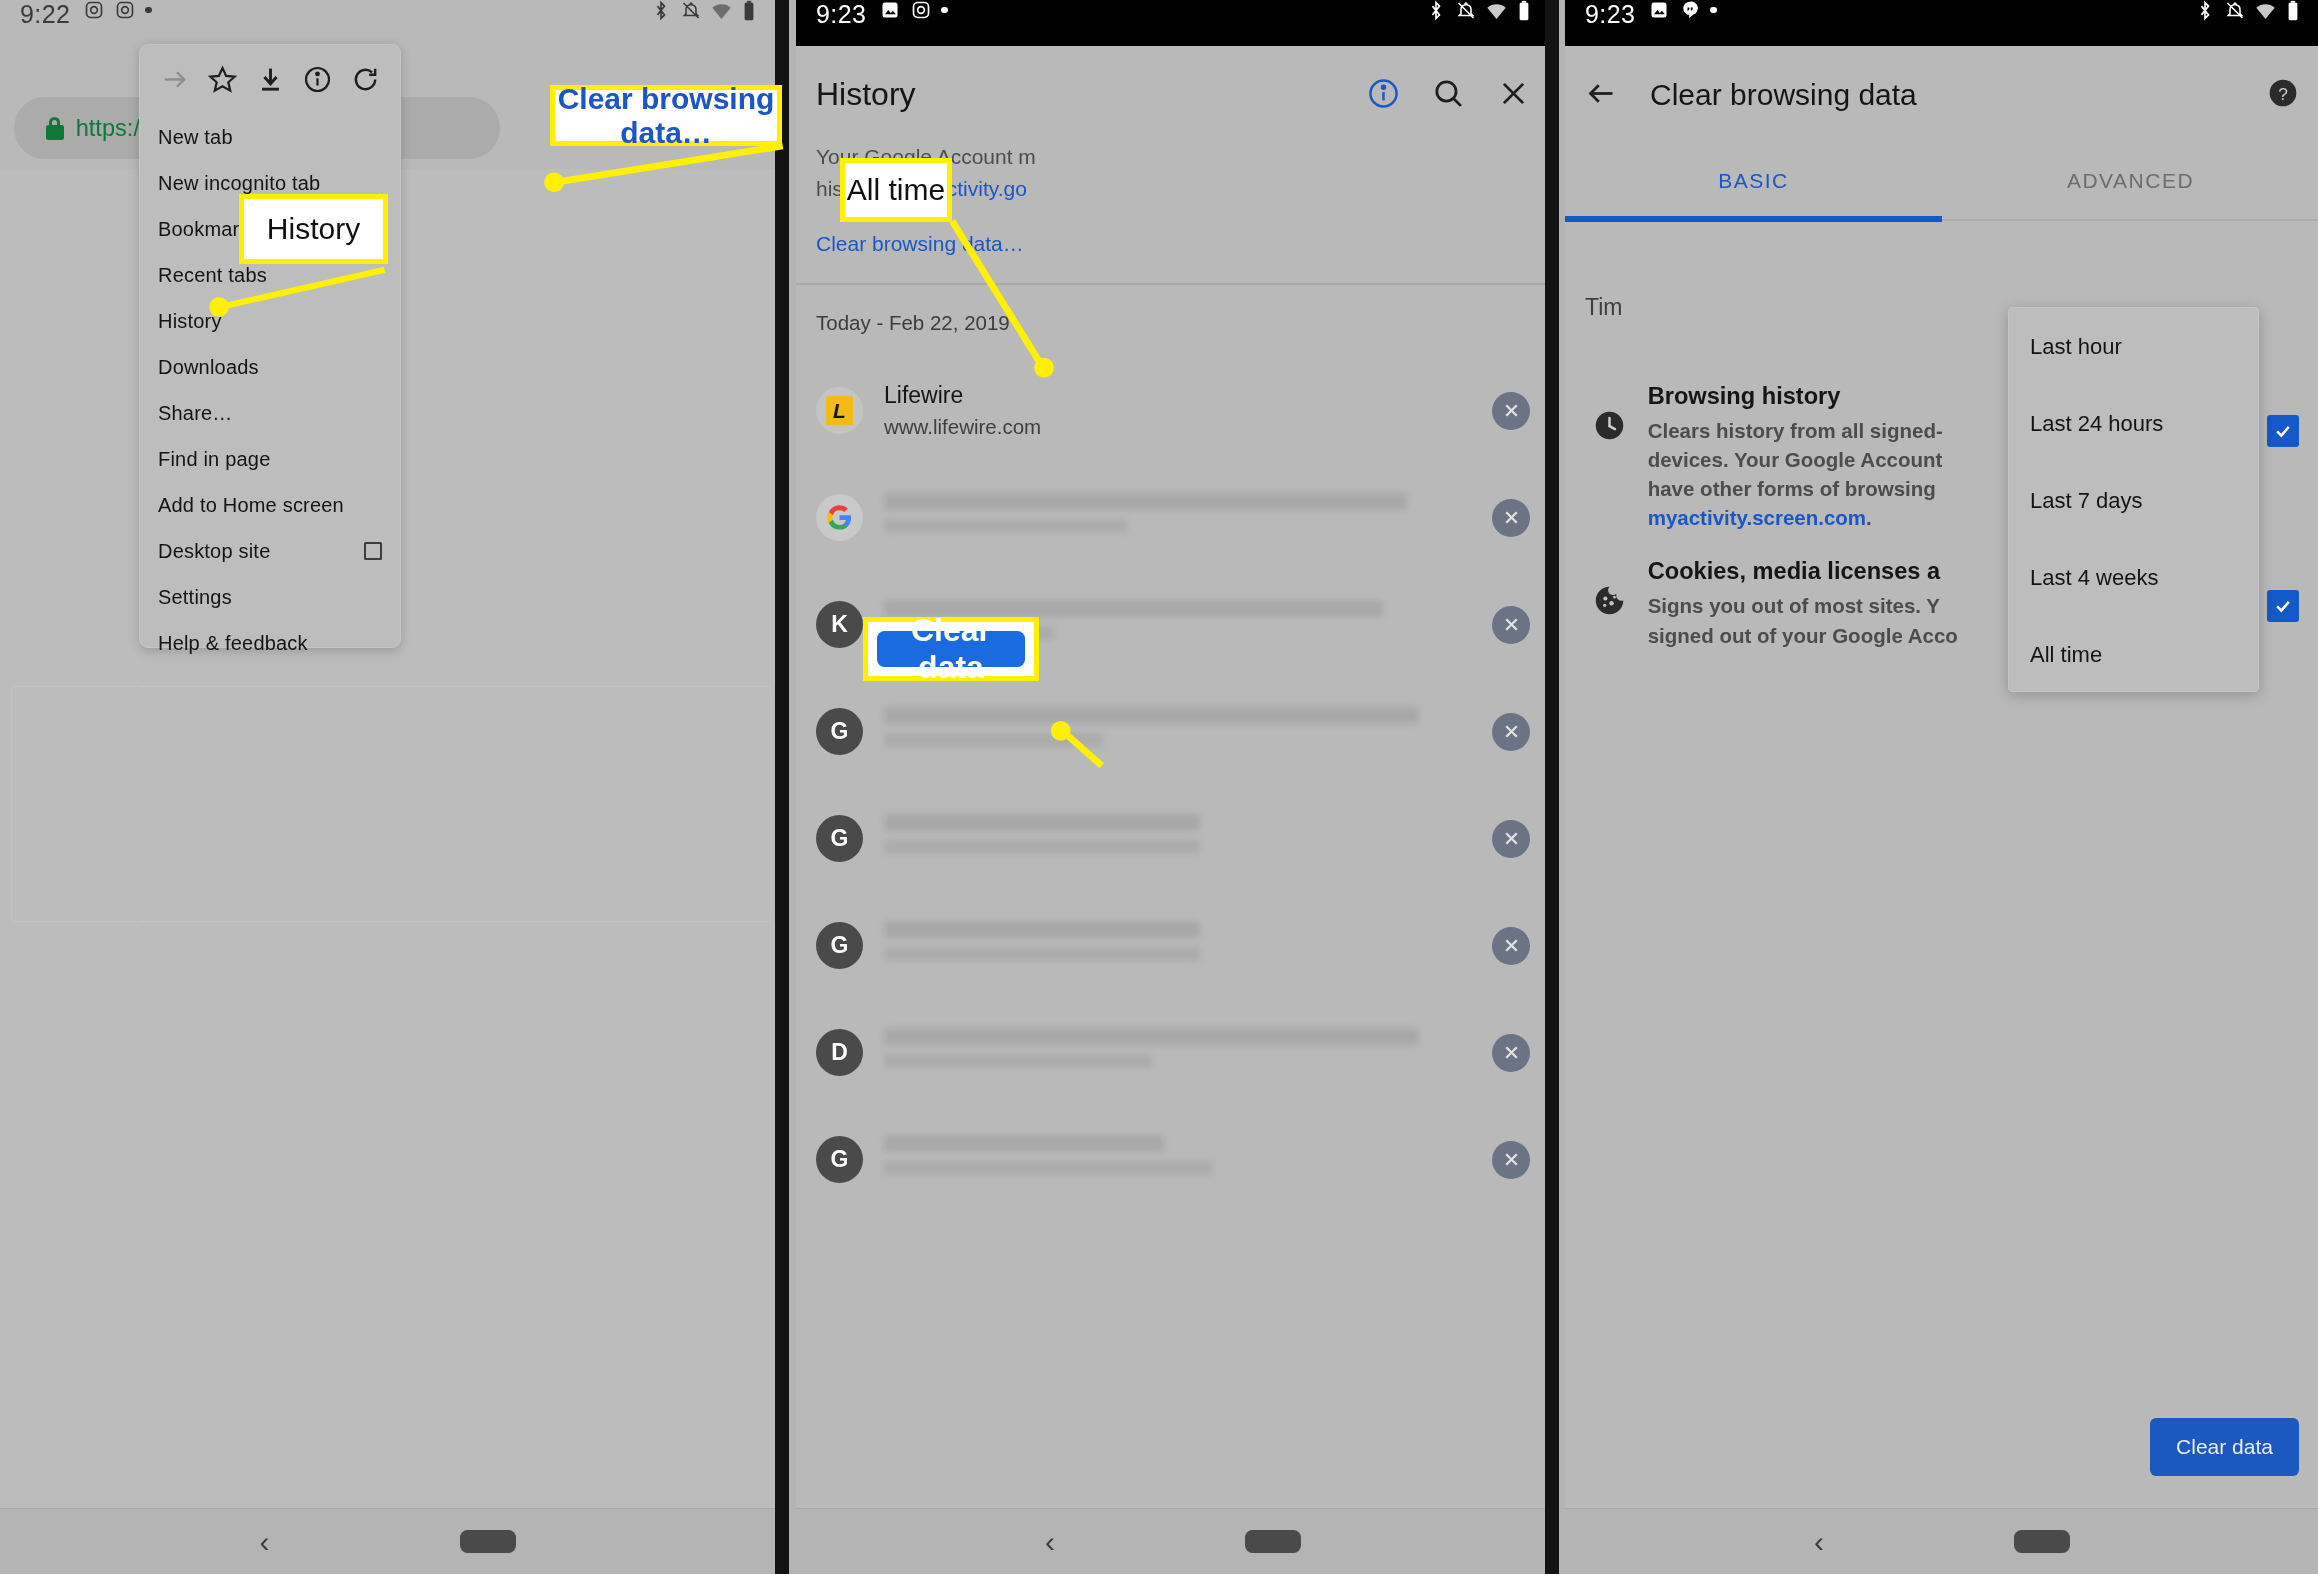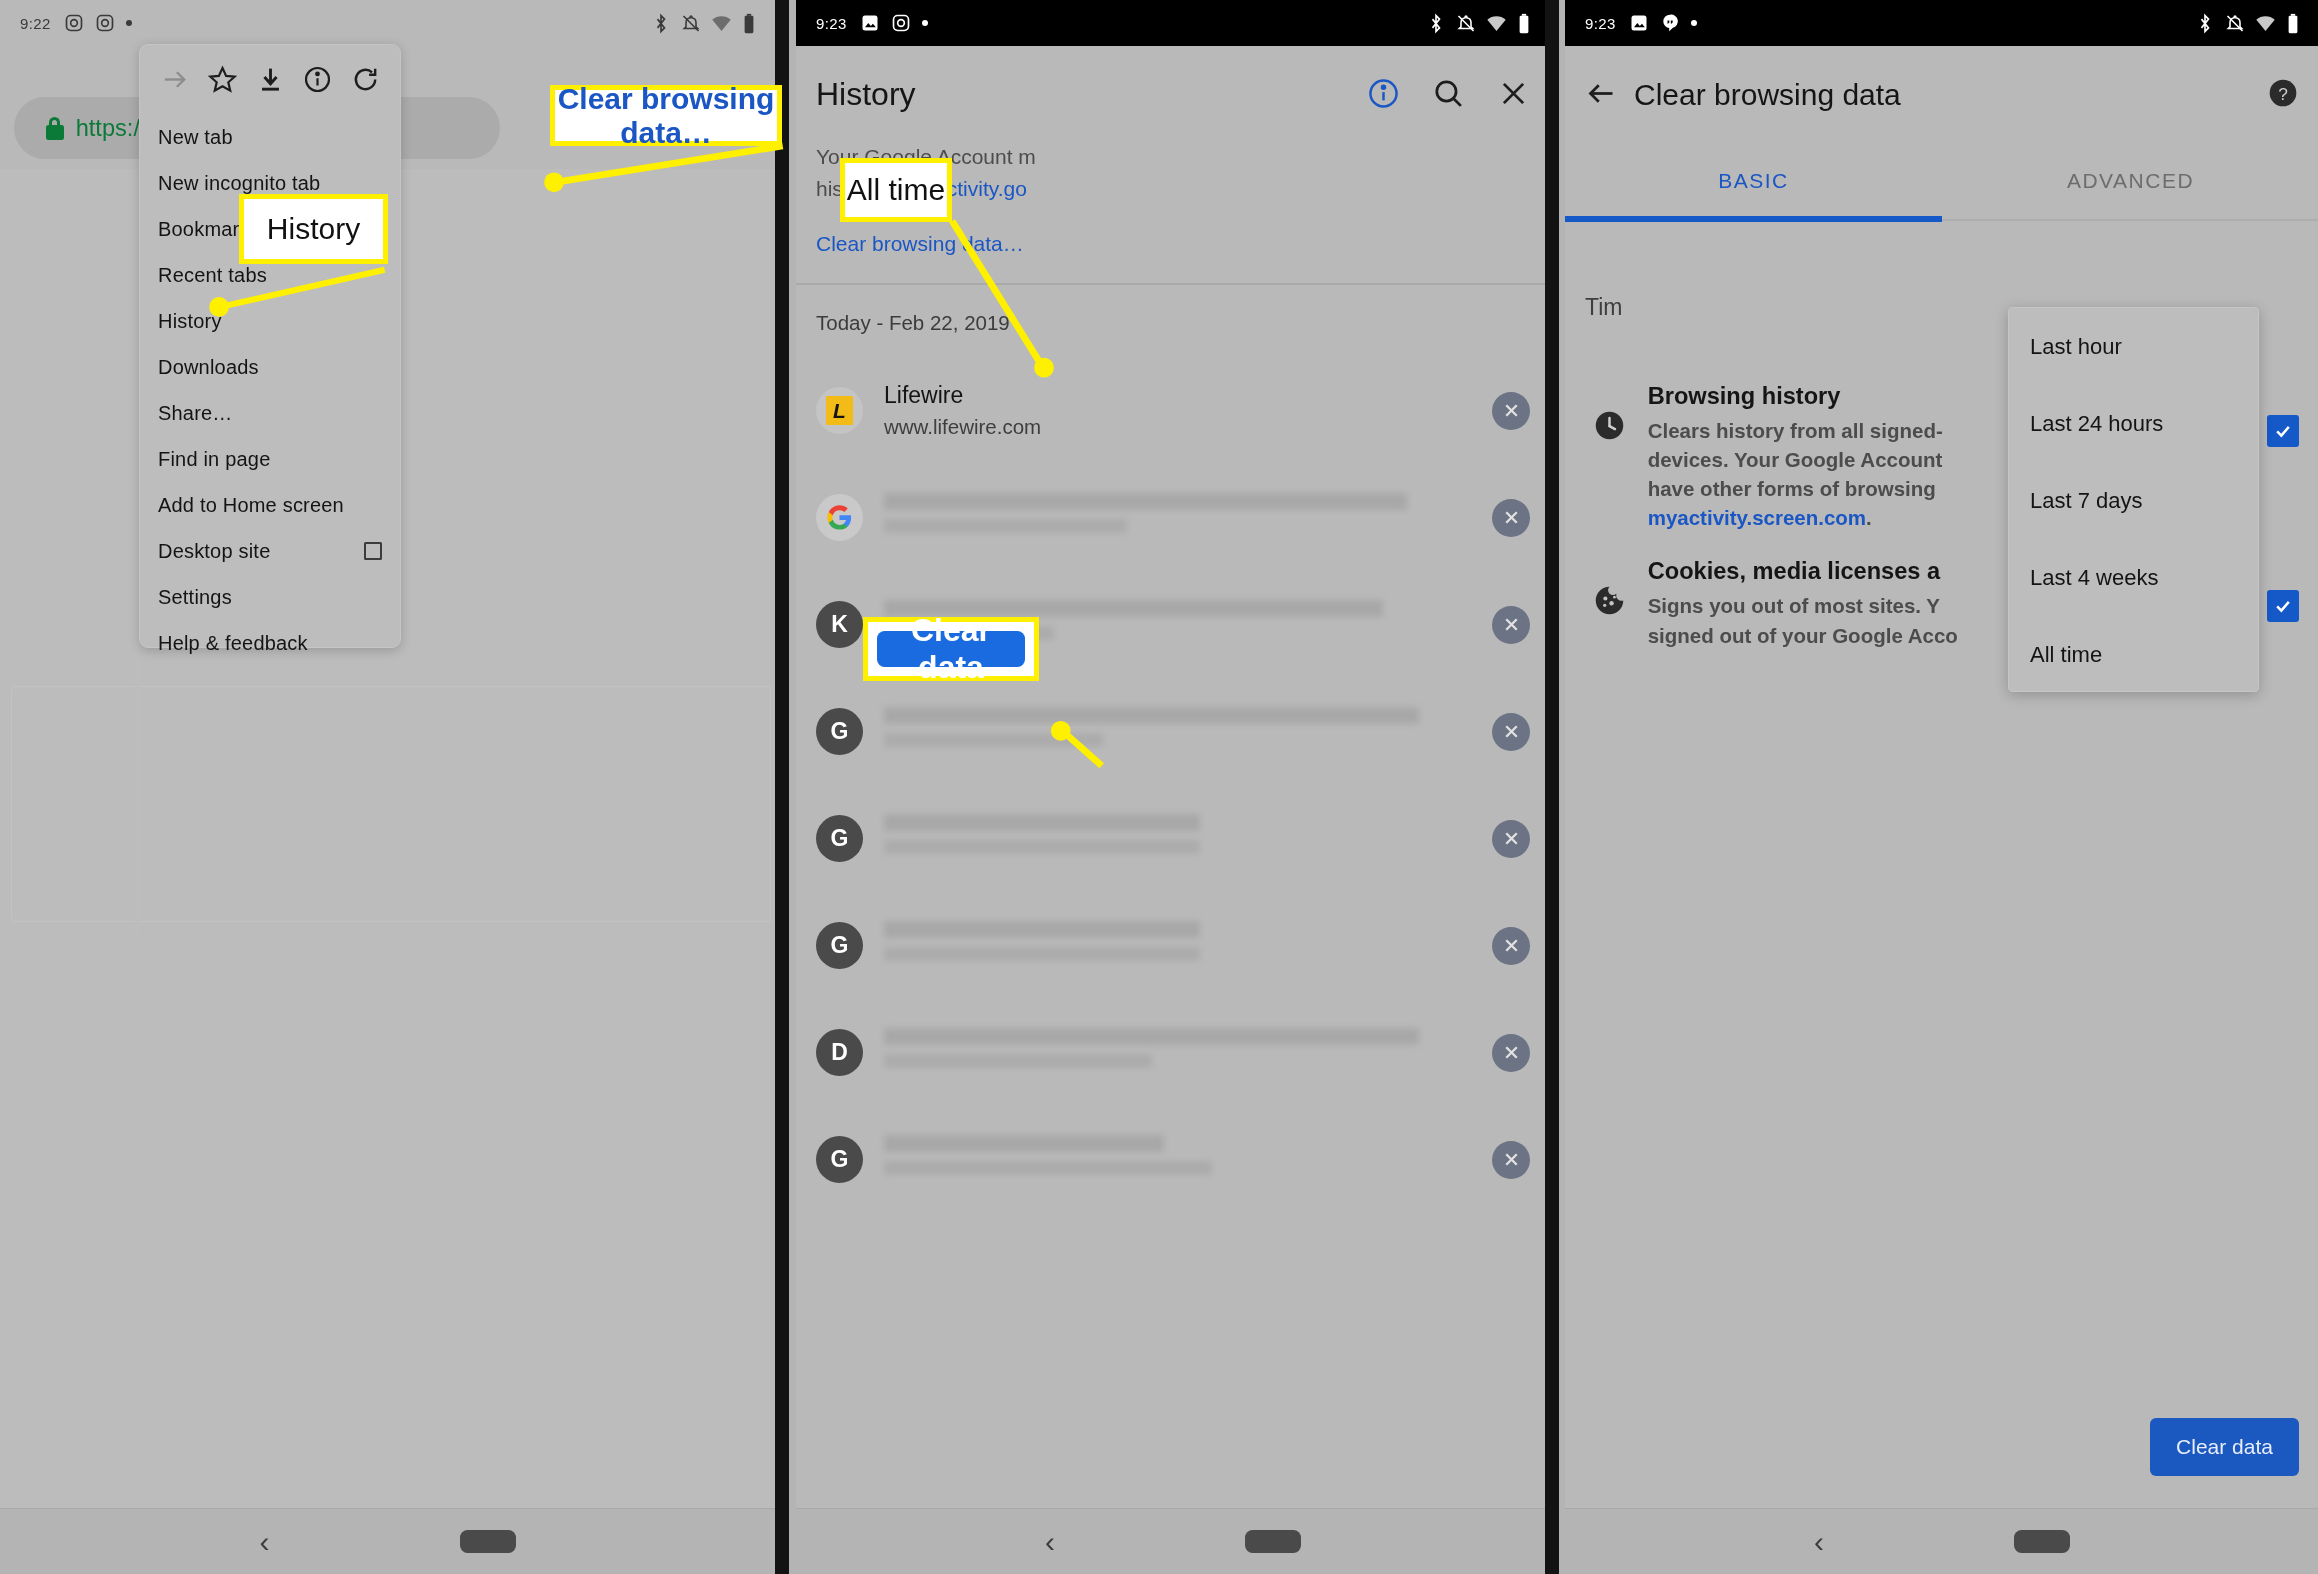--- a/index.html
+++ b/index.html
@@ -17,22 +17,22 @@
   #panel-2 { left:796px; width:754px; }
   #panel-3 { left:1565px; width:754px; }
   .divider { position:absolute; top:0; height:1574px; width:13.7px; background:#131313; }
   #divider-1 { left:775px; }
   #divider-2 { left:1545px; }
 
   
   .statusbar {
     position:absolute; left:0; top:0; width:100%; height:46px;
     background:#000; color:#fff;
-    display:flex; align-items:center; padding:0 20px;
-    font-size:15px;
+    display:flex; align-items:flex-start; padding:0 20px;
+    font-size:25px;
   }
   .statusbar.light { background:transparent; color:#3a3a3a; }
   .sb-time { font-weight:400; letter-spacing:0.4px; }
   .sb-left-icons { display:flex; align-items:center; gap:10.6px; margin-left:13.7px; }
   .sb-right { margin-left:auto; display:flex; align-items:center; gap:10.6px; }
   .sb-ic { display:inline-block; }
   .sb-ic svg { display:block; }
   .dot3 { width:6.8px; height:6.8px; border-radius:50%; background:currentColor; display:inline-block; }
 
   
@@ -98,21 +98,21 @@
   .row-title { font-size:23px; color:#141414; }
   .row-sub { font-size:20.5px; color:#3e3e3e; margin-top:6px; }
   .blur-line { height:16.7px; background:#a4a4a4; border-radius:2.3px; opacity:.8; filter:blur(3px); margin-bottom:9px; }
   .blur-line.b2 { height:14.4px; opacity:.62; }
   .row-x { width:38px; height:38px; border-radius:50%; background:#6b7384; flex:none;
            display:flex; align-items:center; justify-content:center; }
   .row-x svg { display:block; }
 
   
   .cbd-header { position:absolute; left:0; top:46px; width:100%; height:97px; display:flex; align-items:center; padding:0 20px; }
-  .cbd-title { font-size:30px; color:#151515; margin-left:16px; }
+  .cbd-title { font-size:30px; color:#151515; margin-left:32px; }
   .cbd-help { margin-left:auto; }
   .tabs { position:absolute; left:0; top:143px; width:100%; height:76px; display:flex; }
   .tab { flex:1; display:flex; align-items:center; justify-content:center;
          font-size:21px; letter-spacing:1.5px; }
   .tab.active { color:#1a56c4; }
   .tab.inactive { color:#6d6d6d; }
   .tab-underline { position:absolute; left:0; top:216px; width:50%; height:6px; background:#1558c8; }
   .tab-track { position:absolute; left:0; top:219px; width:100%; height:2.3px; background:#aeaeae; }
 
   .timerange { position:absolute; left:20px; top:294px; font-size:23px; color:#3e3e3e; }

